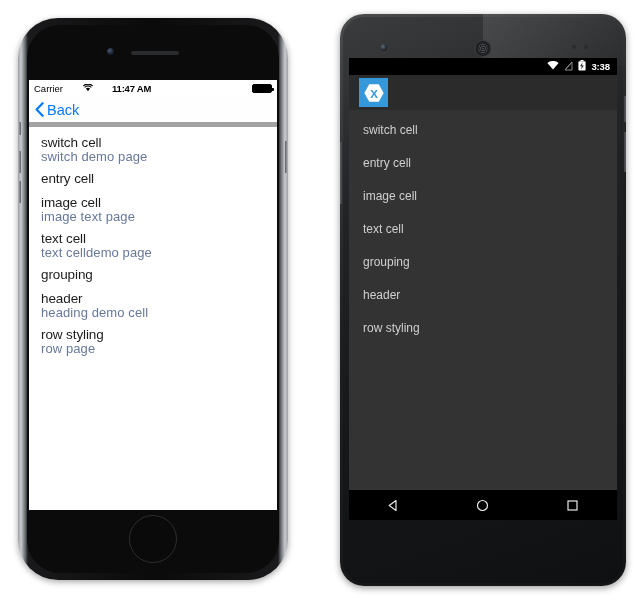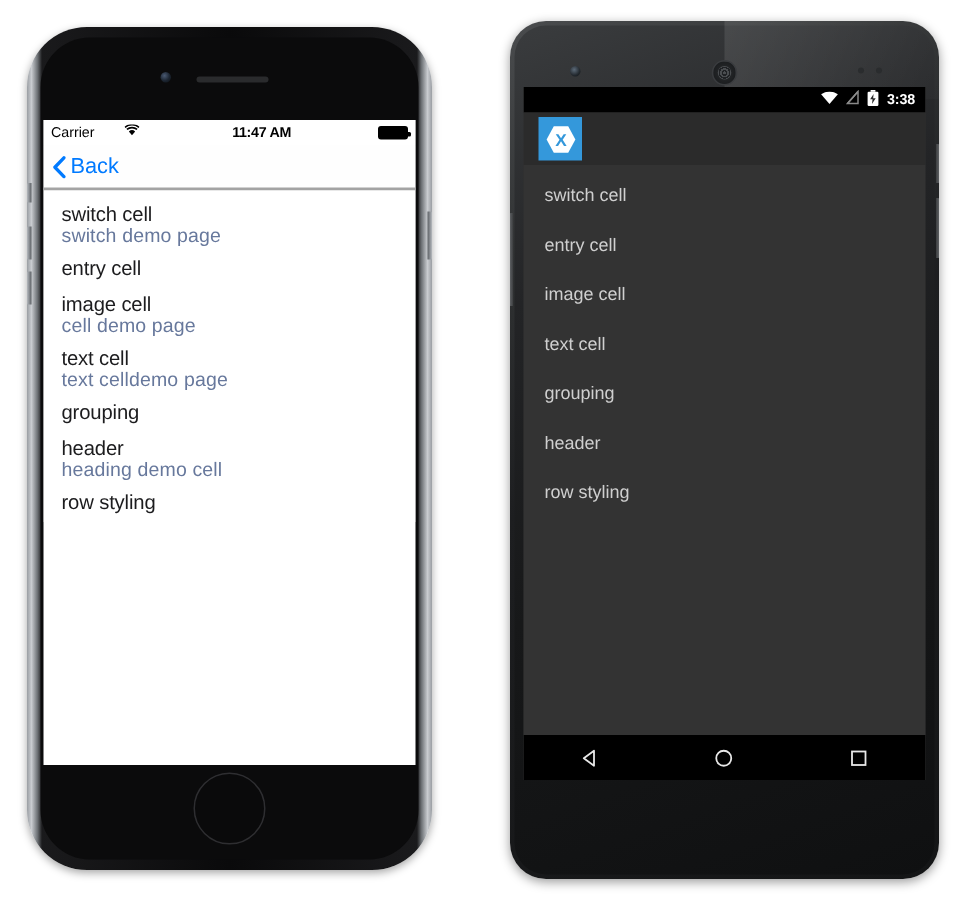--- a/index.html
+++ b/index.html
@@ -74,42 +74,42 @@
   .ip-statusbar {
     height: 17px;
     display: flex;
     align-items: center;
     padding: 0 5px;
     font-size: 9.5px;
     color: #000;
     background: #fff;
   }
   .ip-sb-left { display: flex; align-items: center; gap: 20px; width: 78px; }
-  .ip-sb-center { flex: 1; text-align: right; font-weight: bold; font-size: 9.5px; letter-spacing: -0.2px; }
+  .ip-sb-center { flex: 1; text-align: left; font-weight: bold; font-size: 9.5px; letter-spacing: -0.2px; }
   .ip-sb-right { width: 78px; display: flex; justify-content: flex-end; align-items: center; }
   .ip-battery {
     width: 20px; height: 9px;
     border: 1px solid #000;
     border-radius: 2px;
     background: #000;
     position: relative;
   }
   .ip-battery::after {
     content: "";
     position: absolute;
     right: -3px; top: 2.5px;
     width: 2px; height: 3.5px;
     background: #000;
     border-radius: 0 1px 1px 0;
   }
 
   .ip-navbar {
     height: 30px;
     background: #fefefe;
-    border-bottom: 2px solid #a3a3a3;
+    border-bottom: 5px solid #a3a3a3;
     display: flex;
     align-items: center;
     padding-left: 6px;
   }
   .ip-back {
     display: flex;
     align-items: center;
     gap: 3px;
     color: #007aff;
     font-size: 14.5px;
@@ -341,35 +341,36 @@
         <div class="ip-list">
           <div class="ip-row">
             <div class="ip-title">switch cell</div>
             <div class="ip-sub">switch demo page</div>
           </div>
           <div class="ip-row">
             <div class="ip-title">entry cell</div>
           </div>
           <div class="ip-row">
             <div class="ip-title">image cell</div>
-            <div class="ip-sub">cell demo page</div>
+            <div class="ip-sub">image text page</div>
           </div>
           <div class="ip-row">
             <div class="ip-title">text cell</div>
             <div class="ip-sub">text celldemo page</div>
           </div>
           <div class="ip-row">
             <div class="ip-title">grouping</div>
           </div>
           <div class="ip-row">
             <div class="ip-title">header</div>
             <div class="ip-sub">heading demo cell</div>
           </div>
           <div class="ip-row">
             <div class="ip-title">row styling</div>
+            <div class="ip-sub">row page</div>
           </div>
         </div>
 
       </div>
 
       <div class="ip-home"></div>
     </div>
   </div>
 
   <div class="device-slot">

